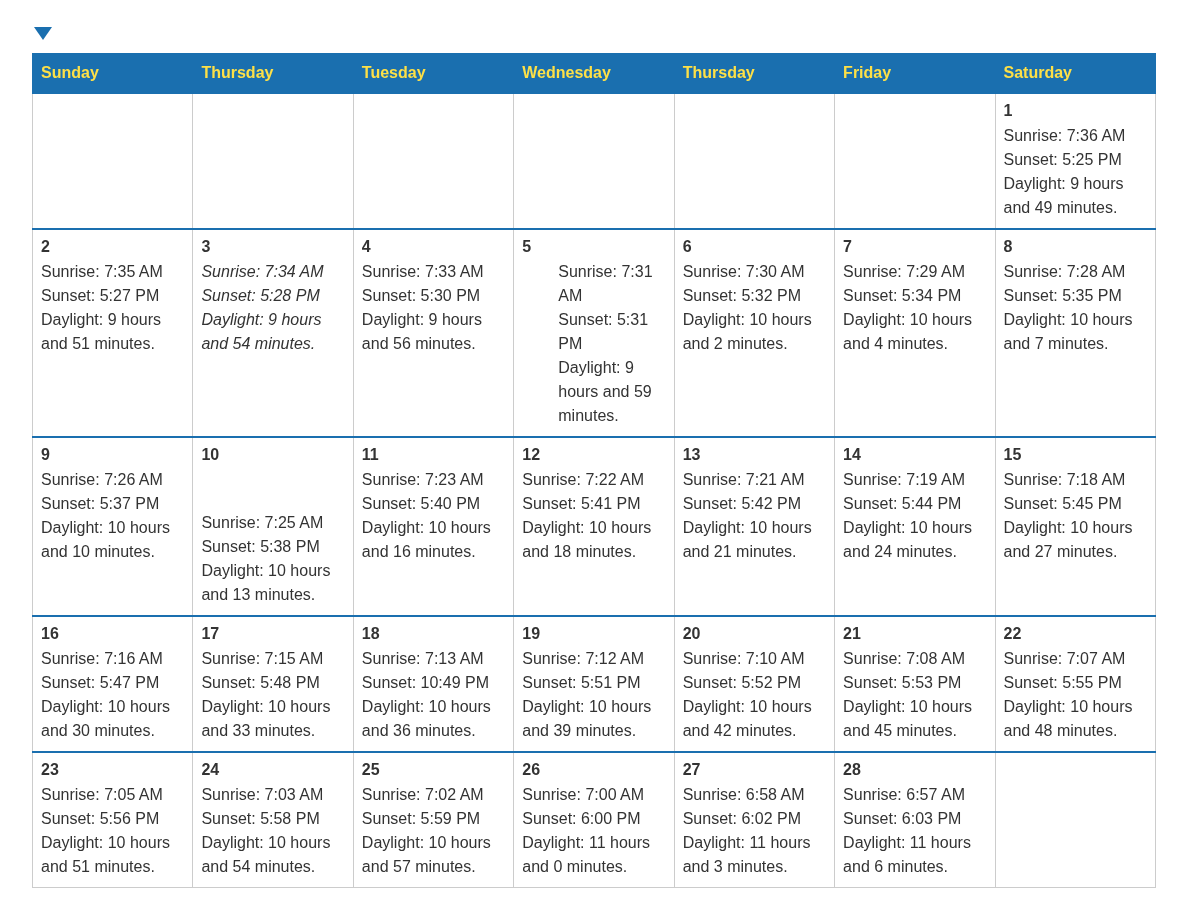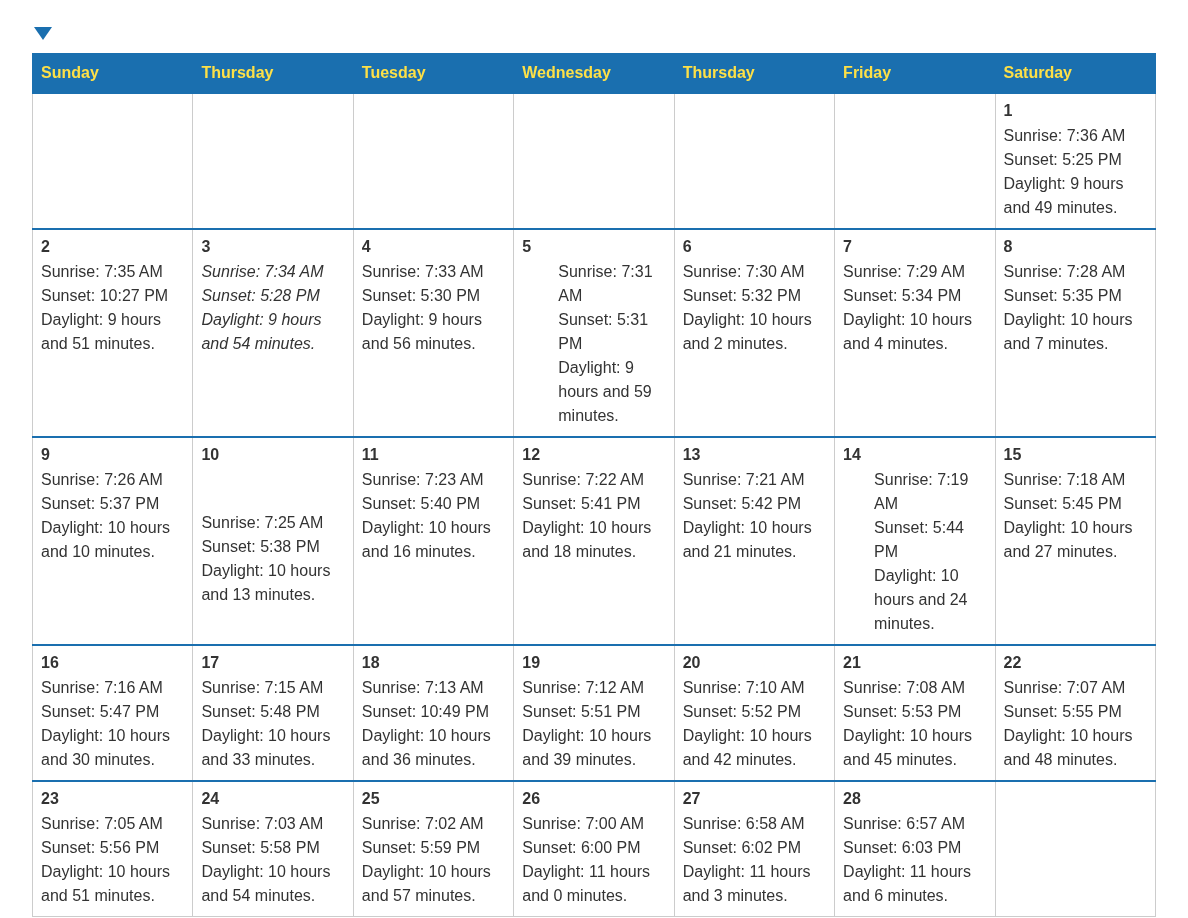--- a/index.html
+++ b/index.html
@@ -143,21 +143,21 @@
           <span class="day-number">1</span>
           <div class="day-info" style="white-space: pre-line;">Sunrise: 7:36 AM
 Sunset: 5:25 PM
 Daylight: 9 hours and 49 minutes.</div>
         </td>
       </tr>
       <tr class="week-row">
         <td>
           <span class="day-number">2</span>
           <div class="day-info" style="white-space: pre-line;">Sunrise: 7:35 AM
-Sunset: 10:27 PM
+Sunset: 5:27 PM
 Daylight: 9 hours and 51 minutes.</div>
         </td>
         <td>
           <span class="day-number">3</span>
           <div class="day-info" style="white-space: pre-line; font-style: italic;">Sunrise: 7:34 AM
 Sunset: 5:28 PM
 Daylight: 9 hours and 54 minutes.</div>
         </td>
         <td>
           <span class="day-number">4</span>
@@ -216,21 +216,21 @@
 Daylight: 10 hours and 18 minutes.</div>
         </td>
         <td>
           <span class="day-number">13</span>
           <div class="day-info" style="white-space: pre-line;">Sunrise: 7:21 AM
 Sunset: 5:42 PM
 Daylight: 10 hours and 21 minutes.</div>
         </td>
         <td>
           <span class="day-number">14</span>
-          <div class="day-info" style="white-space: pre-line; margin-left: 31px;">Sunrise: 7:19 AM
+          <div class="day-info" style="white-space: pre-line;">Sunrise: 7:19 AM
 Sunset: 5:44 PM
 Daylight: 10 hours and 24 minutes.</div>
         </td>
         <td>
           <span class="day-number">15</span>
           <div class="day-info" style="white-space: pre-line;">Sunrise: 7:18 AM
 Sunset: 5:45 PM
 Daylight: 10 hours and 27 minutes.</div>
         </td>
       </tr>

